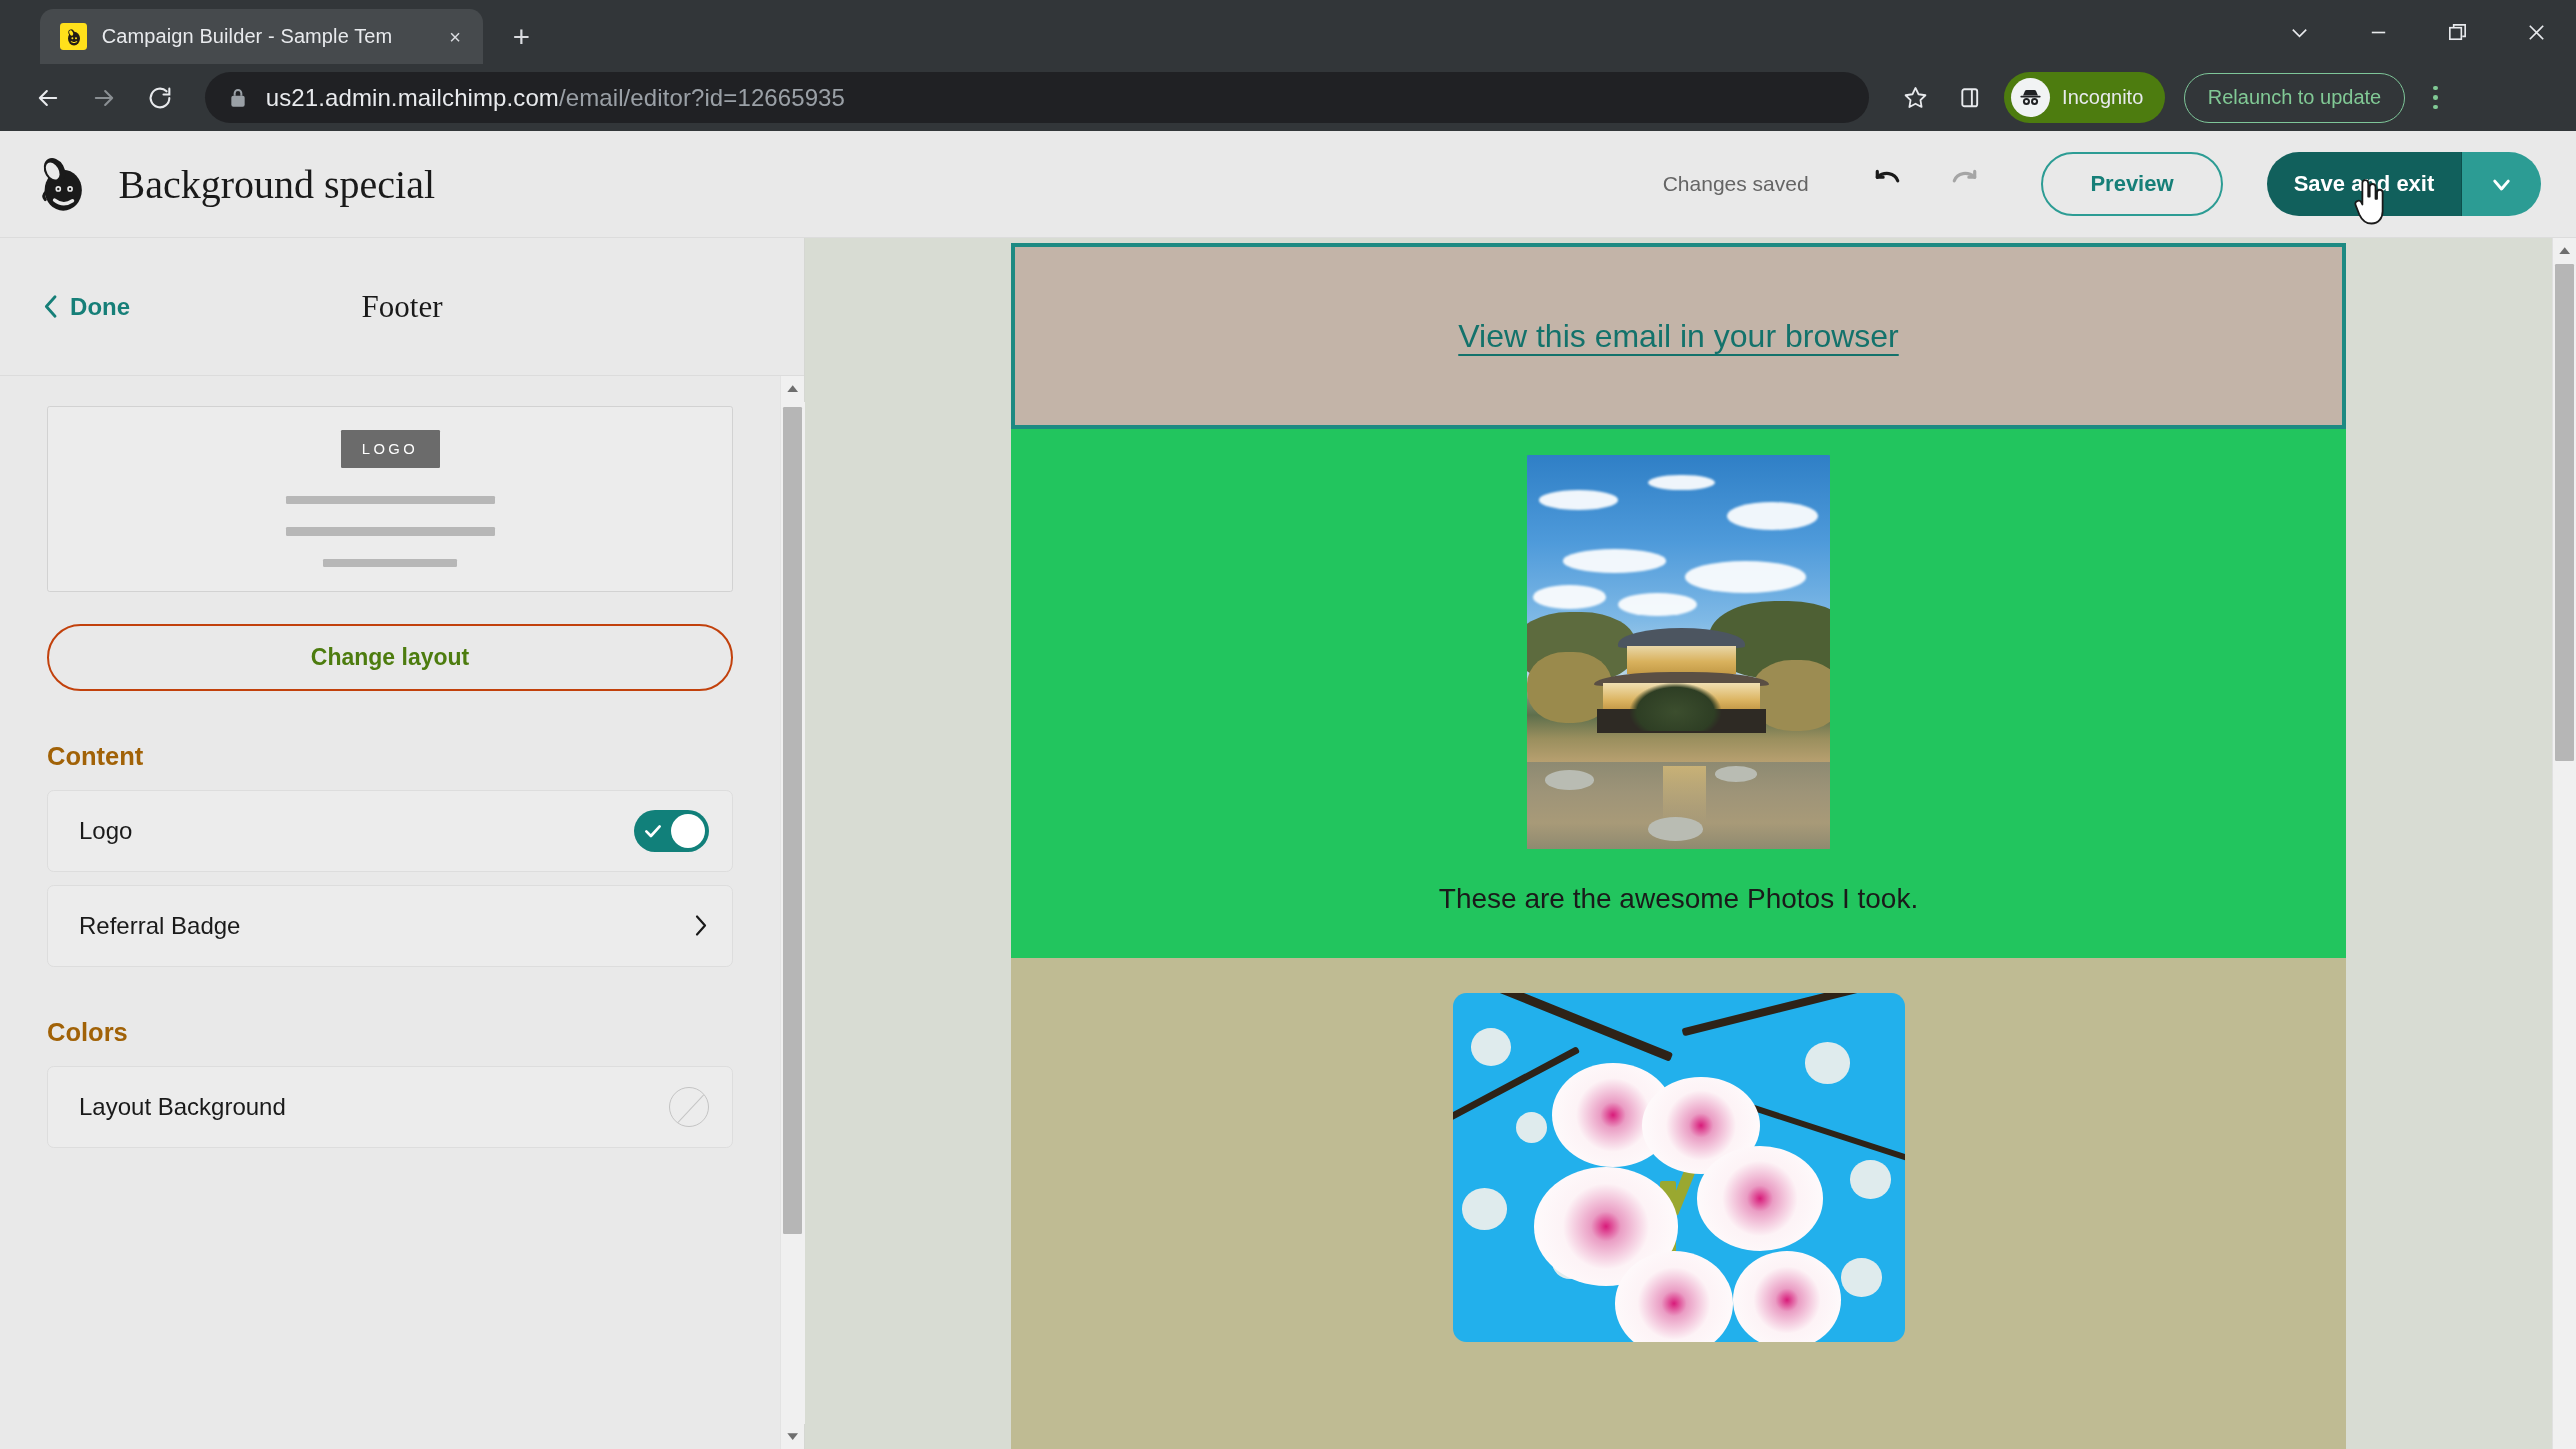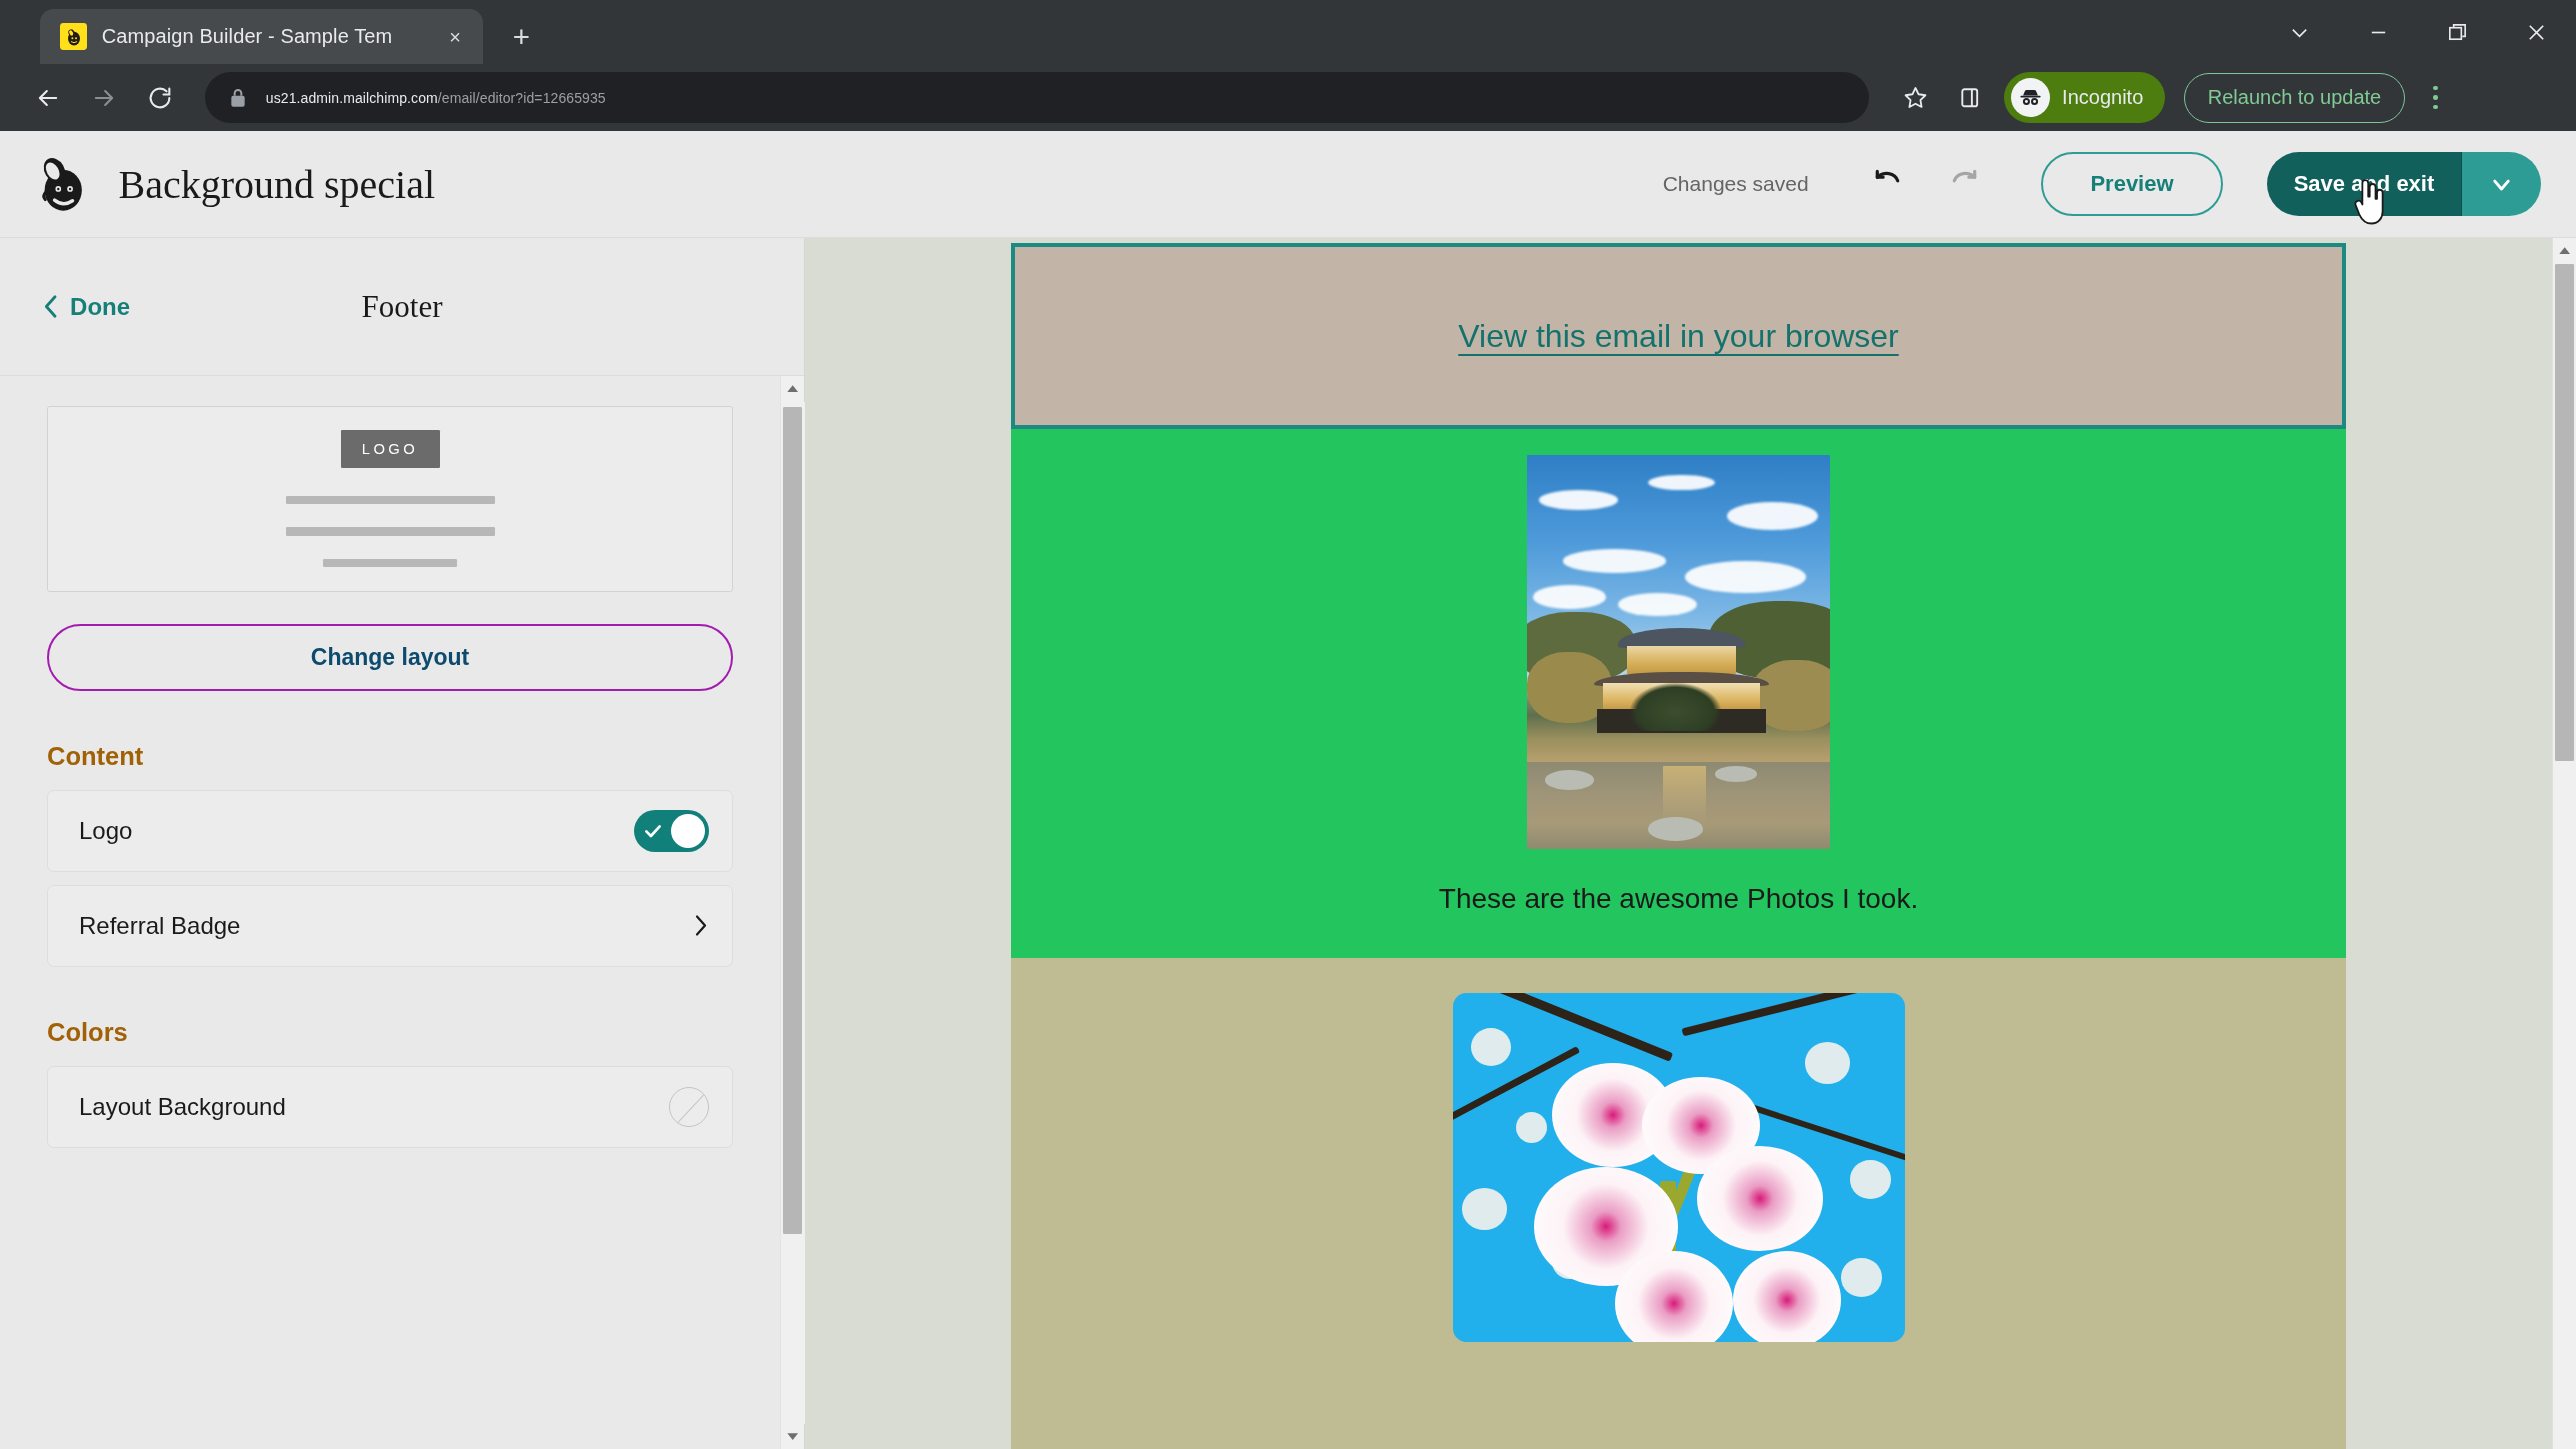--- a/index.html
+++ b/index.html
@@ -64,21 +64,21 @@
   .navbtn.disabled { color: #8a8f93; }
   .navbtn svg { width: 28px; height: 28px; }
 
   .omnibox {
     flex: 1 1 auto; height: 51px; background: #202124; border-radius: 25.5px;
     display: flex; align-items: center; padding: 0 23px; margin: 0 19px 0 17.4px;
     gap: 17.4px; max-width: 1664px;
   }
   .lock { width: 20px; height: 23px; flex: 0 0 20px; color: #9aa0a6; }
   .lock svg { width: 20px; height: 23px; display: block; }
-  .url { font-size: 14px; color: #9aa0a6; white-space: nowrap; letter-spacing: 0.1px; }
+  .url { font-size: 24px; color: #9aa0a6; white-space: nowrap; letter-spacing: 0.1px; }
   .url b { color: #e8eaed; font-weight: 400; }
 
   .star { width: 54px; height: 54px; display: flex; align-items: center; justify-content: center; color: #e8eaed; }
   .star svg { width: 27px; height: 27px; }
   .sidepanel-ico { width: 54px; height: 54px; display: flex; align-items: center; justify-content: center; color: #e8eaed; }
   .sidepanel-ico svg { width: 25.5px; height: 25.5px; }
 
   .incognito-chip {
     height: 51px; background: #4d7c0f; border-radius: 25.5px; display: flex; align-items: center;
     gap: 12px; padding: 0 21.5px 0 6.7px; margin-left: 8px;
@@ -179,22 +179,22 @@
     width: 99px; height: 38px; background: #6b6b6b; color: #ffffff;
     display: flex; align-items: center; justify-content: center;
     font-size: 14.8px; letter-spacing: 3.4px; border-radius: 1.3px; margin-bottom: 28px;
   }
   .pv-line { background: #b7b7b7; height: 7.4px; border-radius: 1.3px; }
   .pv-line.l1 { width: 209px; margin-bottom: 23.5px; }
   .pv-line.l2 { width: 209px; height: 8.7px; margin-bottom: 23.5px; }
   .pv-line.l3 { width: 134px; }
 
   .change-layout-btn {
-    margin-top: 32px; height: 67px; border: 2px solid #a21caf; border-radius: 34px;
-    color: #0c4a6e; font-size: 23px; font-weight: 700;
+    margin-top: 32px; height: 67px; border: 2px solid #c2410c; border-radius: 34px;
+    color: #4d7c0f; font-size: 23px; font-weight: 700;
     display: flex; align-items: center; justify-content: center; background: transparent;
   }
 
   .section-title {
     font-size: 25.5px; font-weight: 700; color: #a16207; margin-top: 51px; margin-bottom: 19px;
   }
   .row-card {
     border: 1.3px solid #dddddd; background: #ececec; border-radius: 6.7px;
     height: 82px; display: flex; align-items: center; padding: 0 23px 0 31px;
     margin-bottom: 13.4px;

